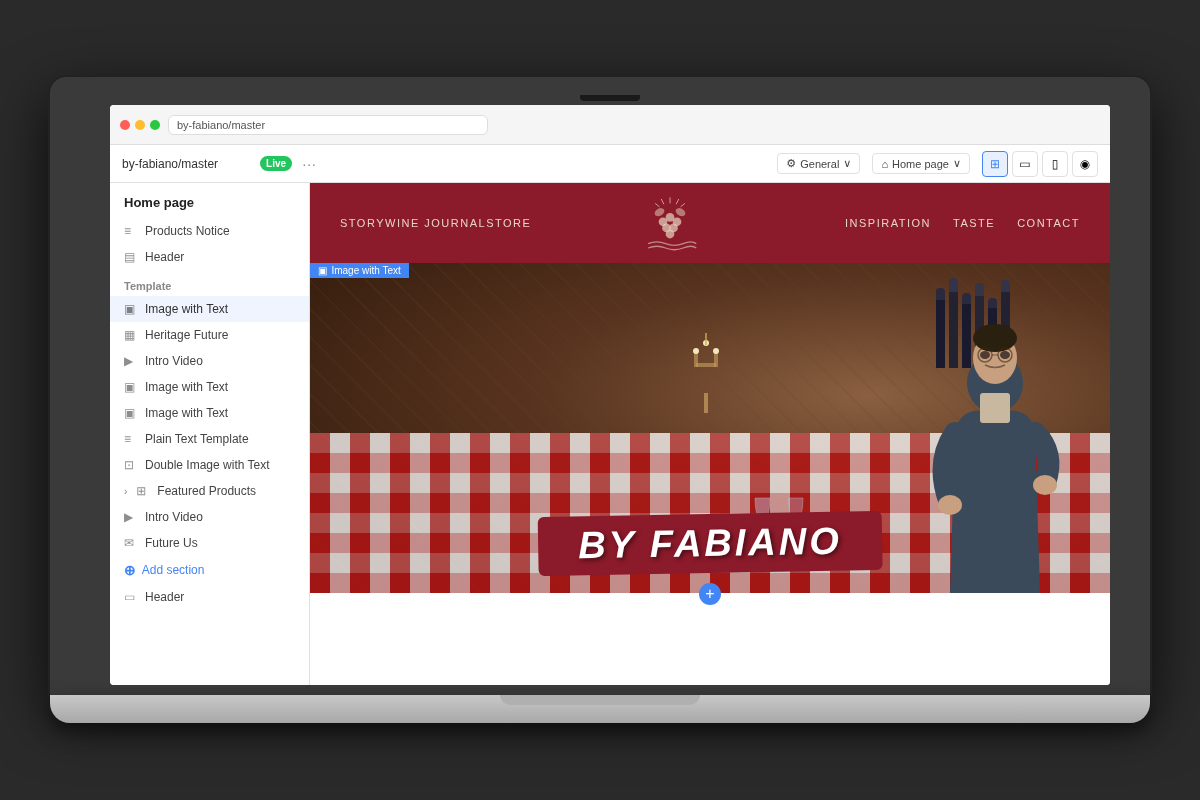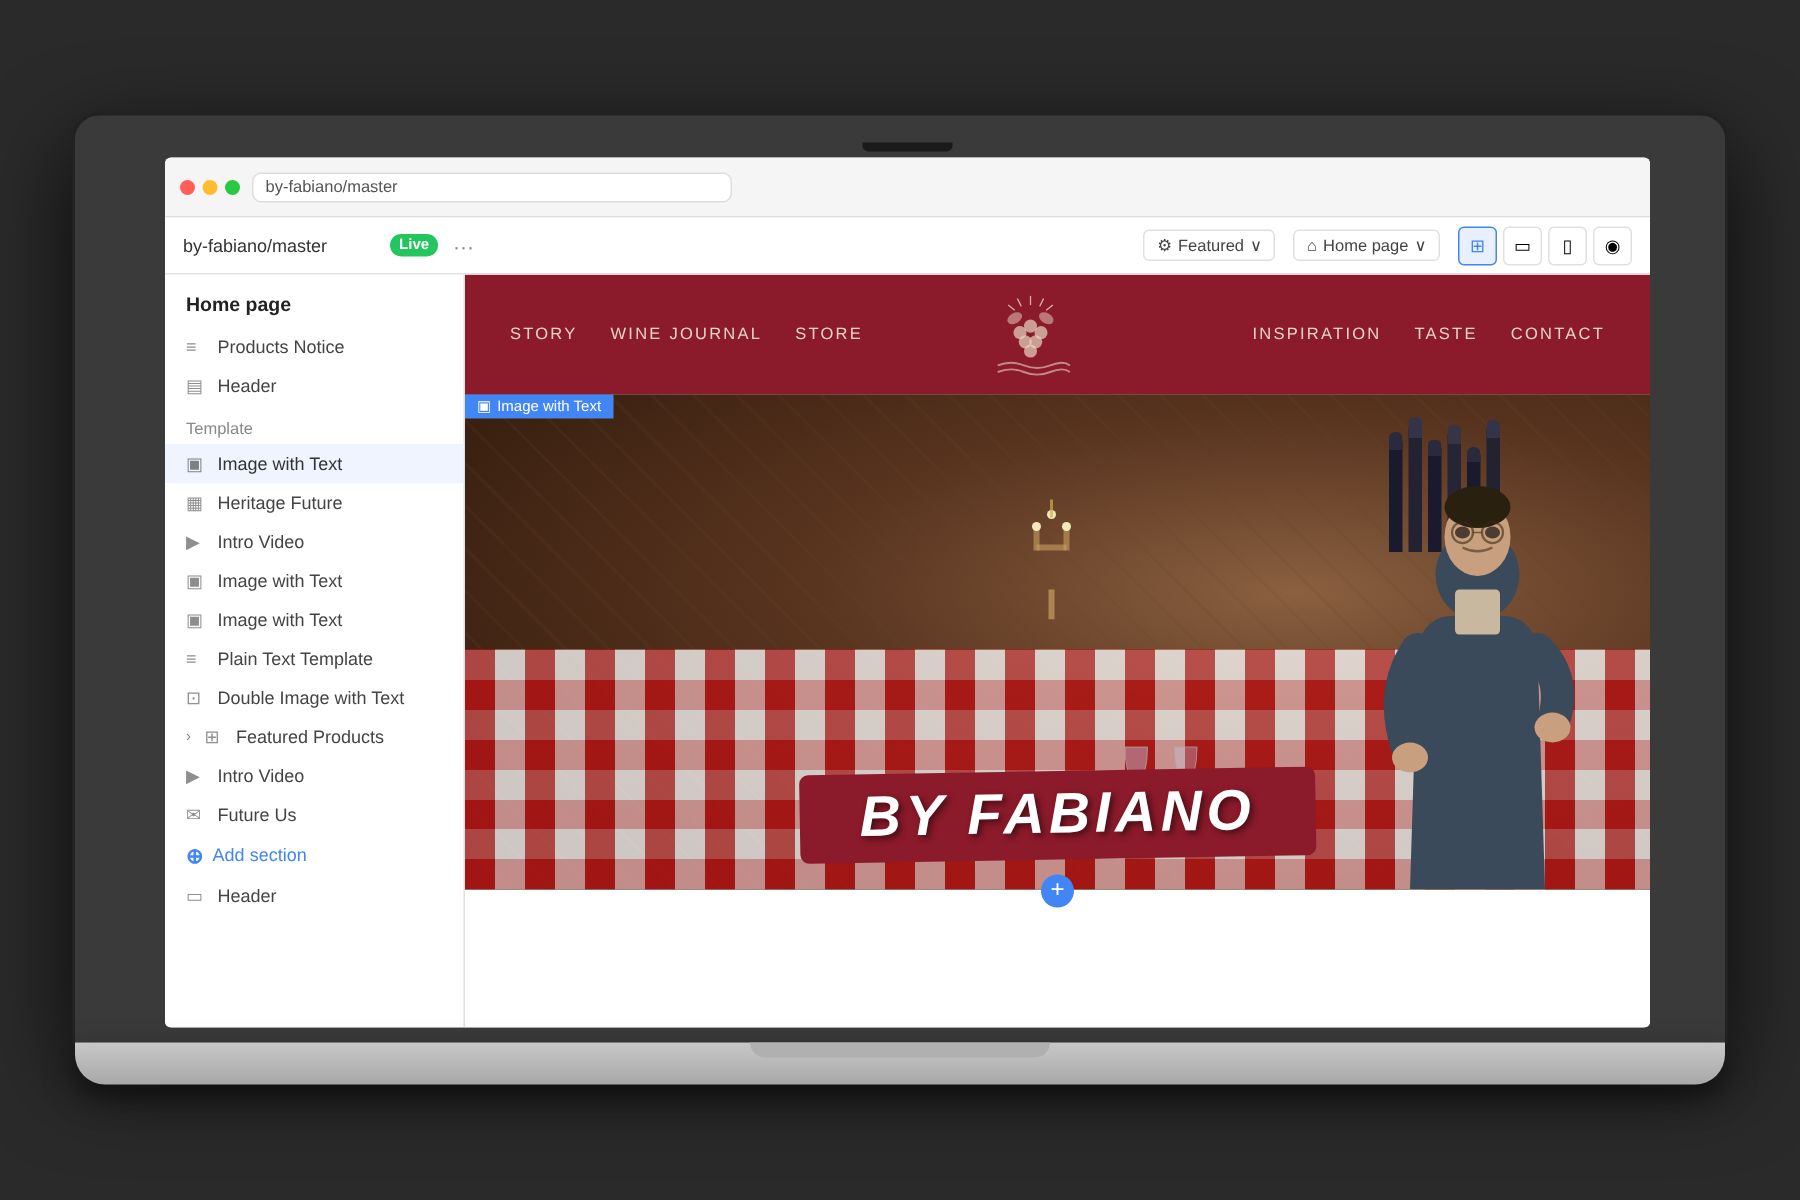--- a/index.html
+++ b/index.html
@@ -13,21 +13,21 @@
     }
 
     
     .laptop-outer {
       width: 1100px;
       position: relative;
     }
     .laptop-screen-bezel {
       background: #3a3a3a;
       border-radius: 16px 16px 0 0;
-      padding: 18px 50px 10px 60px;
+      padding: 18px 40px 10px 60px;
       box-shadow: 0 0 0 2px #222, 0 20px 60px rgba(0,0,0,0.8);
     }
     .laptop-screen {
       background: #fff;
       border-radius: 4px;
       overflow: hidden;
       width: 100%;
       height: 580px;
       display: flex;
       flex-direction: column;
@@ -198,21 +198,21 @@
       color: #333;
     }
     .sidebar-item-icon {
       width: 14px;
       height: 14px;
       flex-shrink: 0;
       opacity: 0.6;
     }
     .sidebar-section-label {
       font-size: 11px;
-      font-weight: 400;
+      font-weight: 700;
       color: #888;
       padding: 10px 14px 4px 14px;
       text-transform: none;
     }
     .sidebar-add-section {
       display: flex;
       align-items: center;
       gap: 6px;
       padding: 6px 14px;
       font-size: 12px;
@@ -244,21 +244,20 @@
       background: #8b1a2a;
       padding: 0 30px;
       display: flex;
       align-items: center;
       justify-content: space-between;
       height: 80px;
       position: relative;
     }
     .site-nav-left {
       display: flex;
-      gap: 22px;
       align-items: center;
       justify-content: space-between;
     }
     .site-nav-right {
       display: flex;
       gap: 22px;
       align-items: center;
       margin-left: 36px;
     }
     .nav-link {
@@ -418,21 +417,21 @@
       </div>
 
       <div class="app-topbar">
         <span class="topbar-site">by-fabiano/master</span>
         <span class="live-badge">Live</span>
         <span class="topbar-dots">···</span>
         <div class="topbar-spacer"></div>
         <div class="topbar-controls">
           <button class="topbar-btn">
             <span>⚙</span>
-            <span>Featured</span>
+            <span>General</span>
             <span>∨</span>
           </button>
           <button class="topbar-btn">
             <span>⌂</span>
             <span>Home page</span>
             <span>∨</span>
           </button>
           <div class="topbar-icon-group">
             <button class="topbar-icon-btn active">
               <span>⊞</span>

